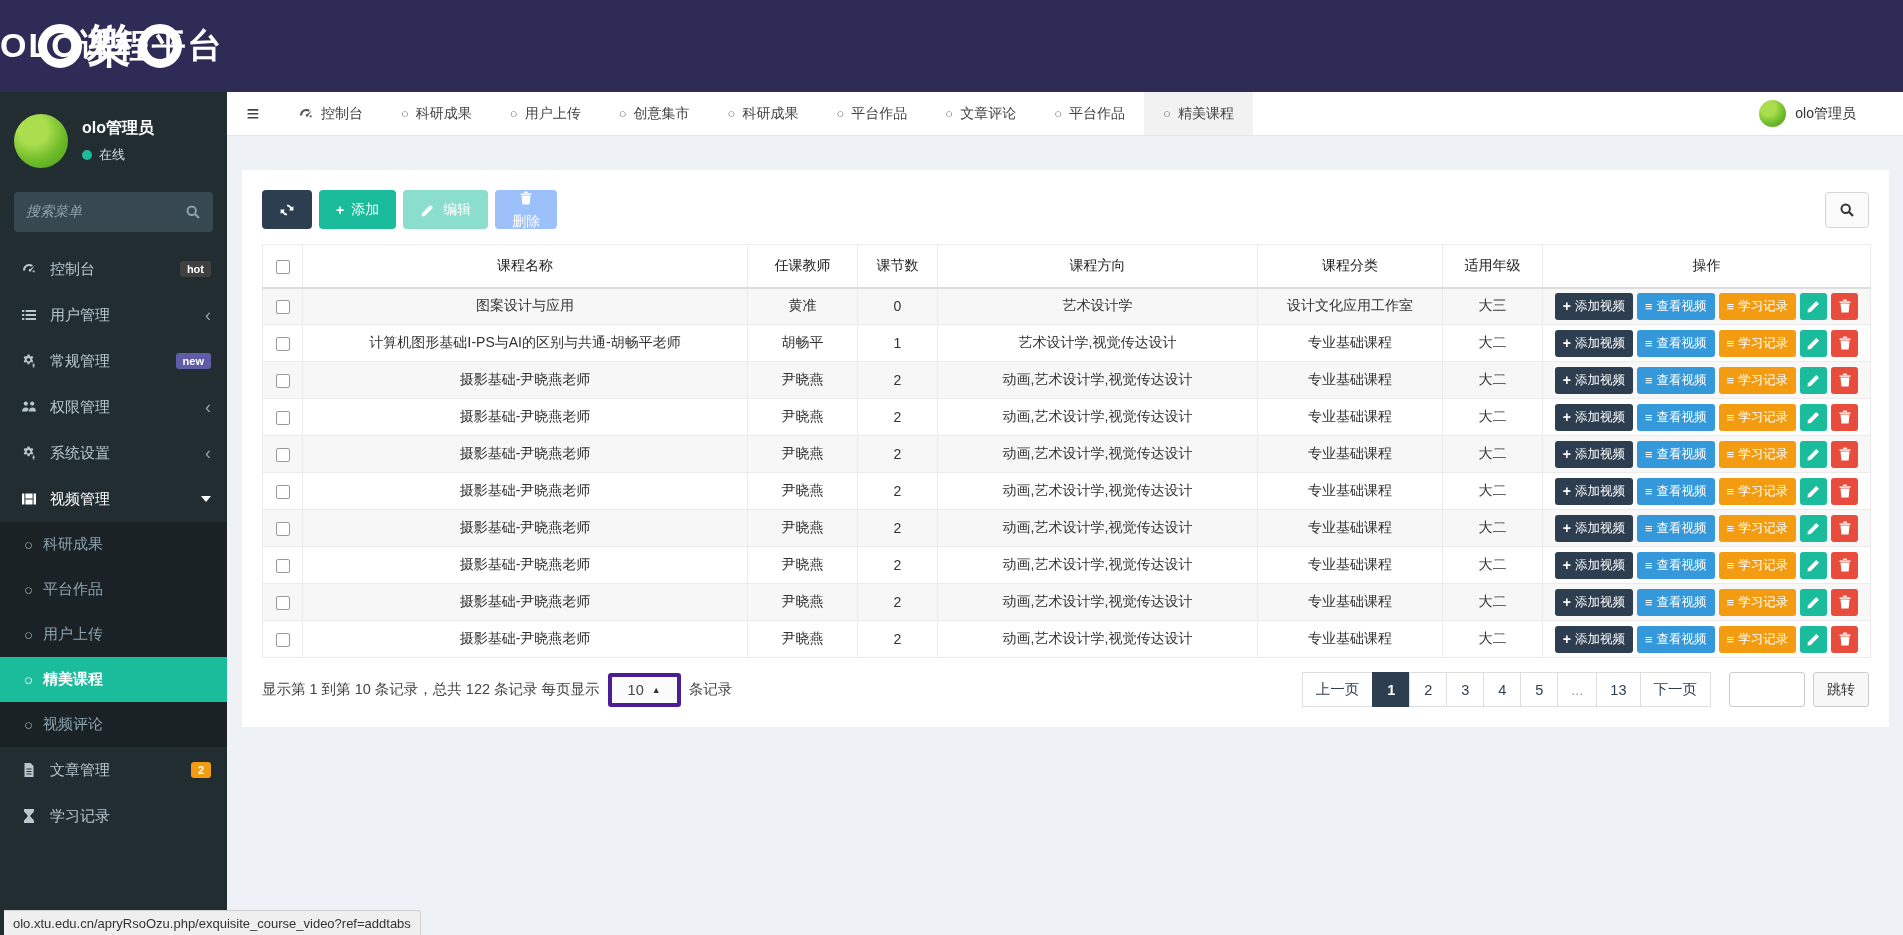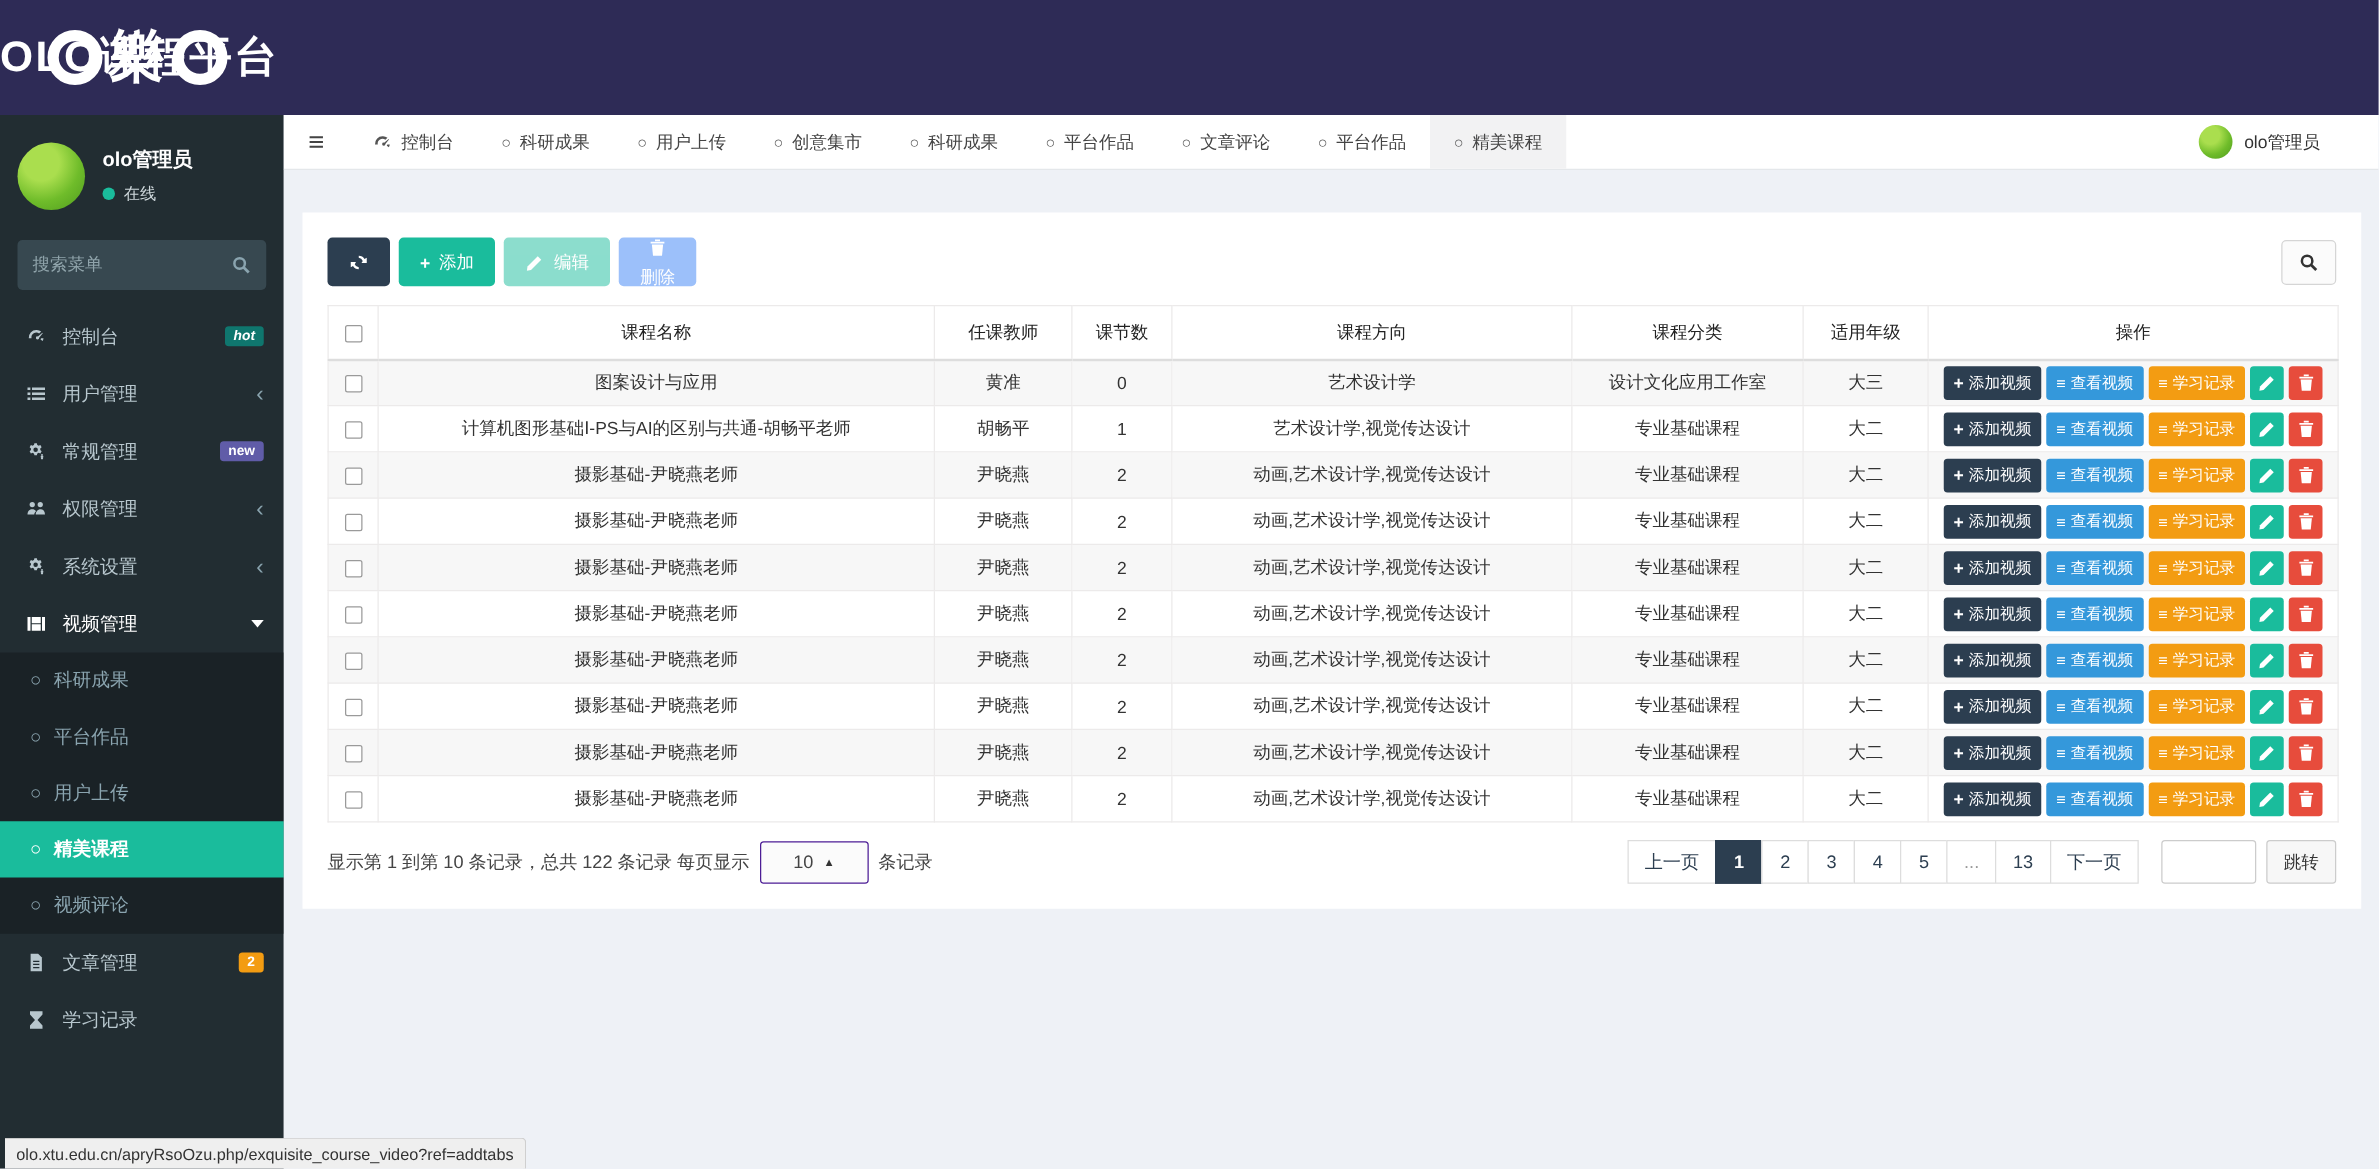--- a/index.html
+++ b/index.html
@@ -18,21 +18,21 @@
   .sidebar { width:227px; background:#222d32; flex:0 0 227px; color:#b8c7ce; position:relative; }
   .main { flex:1; background:#eef1f6; position:relative; overflow:hidden; }
 
   
   .user-panel { display:flex; align-items:center; gap:14px; padding:22px 14px 18px 14px; }
   .avatar { width:54px; height:54px; border-radius:50%; background:radial-gradient(circle at 35% 30%, #aade4e 0 28%, #6fbc2a 60%, #4e9a1e); flex:0 0 54px; }
   .user-name { color:#fff; font-size:16px; font-weight:bold; margin-bottom:7px; }
   .user-status { font-size:13px; color:#cfd8dc; display:flex; align-items:center; gap:7px; }
   .status-dot { width:10px; height:10px; border-radius:50%; background:#1abc9c; display:inline-block; }
   .menu-search { margin:6px 14px 14px 14px; background:#374850; border-radius:4px; height:40px; display:flex; align-items:center; padding:0 12px; justify-content:space-between; }
-  .menu-search .ph { color:#90a4ab; font-size:14px; }
+  .menu-search .ph { color:#90a4ab; font-size:14px;font-style:italic; }
   .menu { list-style:none; }
   .menu-item { height:46px; display:flex; align-items:center; padding:0 16px 0 18px; font-size:15px; color:#b8c7ce; cursor:pointer; position:relative; }
   .menu-item .icon { width:22px; margin-right:10px; display:inline-flex; justify-content:center; color:#b8c7ce; }
   .menu-item.parent-open { color:#fff; }
   .menu-item.parent-open .icon { color:#fff; }
   .mi-label { flex:1; }
   .mi-badge { font-size:11px; color:#fff; border-radius:3px; padding:2px 7px; font-weight:bold; }
   .mi-chevron { color:#8aa4af; font-size:18px; line-height:1; }
   .caret-down { width:0; height:0; border-left:5px solid transparent; border-right:5px solid transparent; border-top:6px solid #fff; }
   .submenu { list-style:none; background:#1a2226; }
@@ -79,21 +79,21 @@
   .cb { width:14px; height:14px; border:1px solid #9a9a9a; border-radius:2px; background:#fff; display:inline-block; cursor:pointer; vertical-align:middle; }
   .op-wrap { display:flex; justify-content:center; align-items:center; gap:4px; }
   .op-btn { border:none; border-radius:3px; color:#fff; font-size:12.5px; height:27px; display:inline-flex; align-items:center; gap:4px; padding:0 8px; cursor:pointer; font-family:inherit; white-space:nowrap; }
   .op-ico { width:27px; padding:0; justify-content:center; }
   .bg-dark { background:#2c3e50; } .bg-blue { background:#3498db; } .bg-orange { background:#f39c12; }
   .bg-teal { background:#1abc9c; } .bg-red { background:#e74c3c; }
   .plus-glyph { font-weight:bold; font-size:14px; } .lines-glyph { font-size:13px; }
 
   
   .table-footer { display:flex; align-items:center; margin-top:14px; font-size:14.5px; color:#444; }
-  .pagesize-box { display:inline-flex; align-items:center; gap:8px; border:1px solid #4c1d95; background:#fbfbfb; border-radius:3px; height:34px; padding:0 26px; margin:0 8px; cursor:pointer; }
+  .pagesize-box { display:inline-flex; align-items:center; gap:8px; border:4px solid #4c1d95; background:#fbfbfb; border-radius:3px; height:34px; padding:0 16px; margin:0 8px; cursor:pointer; }
   .pagesize-box .tri { font-size:9px; color:#333; }
   .pagination { list-style:none; display:flex; margin-left:auto; }
   .page-item { min-width:38px; height:35px; display:flex; align-items:center; justify-content:center; border:1px solid #ddd; margin-left:-1px; padding:0 13px; color:#2c3e50; background:#fff; cursor:pointer; font-size:14.5px; }
   .page-item.active { background:#2c3e50; color:#fff; border-color:#2c3e50; font-weight:bold; }
   .page-item.ellipsis { color:#999; cursor:default; }
   .jump-input { width:76px; height:35px; border:1px solid #ccc; border-radius:3px; margin-left:18px; background:#fff; }
   .jump-btn { height:35px; border:1px solid #ccc; border-radius:3px; background:#f7f7f7; padding:0 13px; margin-left:8px; font-size:14px; color:#333; cursor:pointer; font-family:inherit; }
   .statusbar { position:absolute; left:4px; bottom:0; height:25px; background:#efefef; border:1px solid #cfcfcf; border-left:none; border-bottom:none; border-top-right-radius:4px; display:flex; align-items:center; padding:0 9px; font-size:13px; color:#333; z-index:30; }
   .icon svg { display:block; }
 </style>
@@ -134,21 +134,21 @@
         <li>
     <div class="menu-item">
       <span class="icon">
               <svg width="16" height="16" viewBox="0 0 16 16" fill="currentColor" xmlns="http://www.w3.org/2000/svg">
                 <path d="M8 3a6 6 0 0 0-6 6.5h2.2a3.9 3.9 0 0 1 6.1-3.8L12 4.2A6 6 0 0 0 8 3z"></path>
                 <path d="M12.9 5.2 9.3 8.1a1.3 1.3 0 1 0 1 1.1l2.9-3.6z"></path>
                 <path d="M13.8 9.5h-2a4 4 0 0 1-.4 1l1.7 1.2a6 6 0 0 0 .7-2.2z"></path>
               </svg>
             </span>
       <span class="mi-label">控制台</span>
-    <span class="mi-badge" style="background: #0f766e; font-style: italic;">hot</span>
+    <span class="mi-badge" style="background: #404040;">hot</span>
           </div>
   </li>
         <li>
     <div class="menu-item">
       <span class="icon">
               <svg width="16" height="16" viewBox="0 0 16 16" fill="currentColor" xmlns="http://www.w3.org/2000/svg">
                 <path d="M1 3h2.3v2H1zM4.6 3H15v2H4.6zM1 7h2.3v2H1zM4.6 7H15v2H4.6zM1 11h2.3v2H1zM4.6 11H15v2H4.6z"></path>
               </svg>
             </span>
       <span class="mi-label">用户管理</span>

